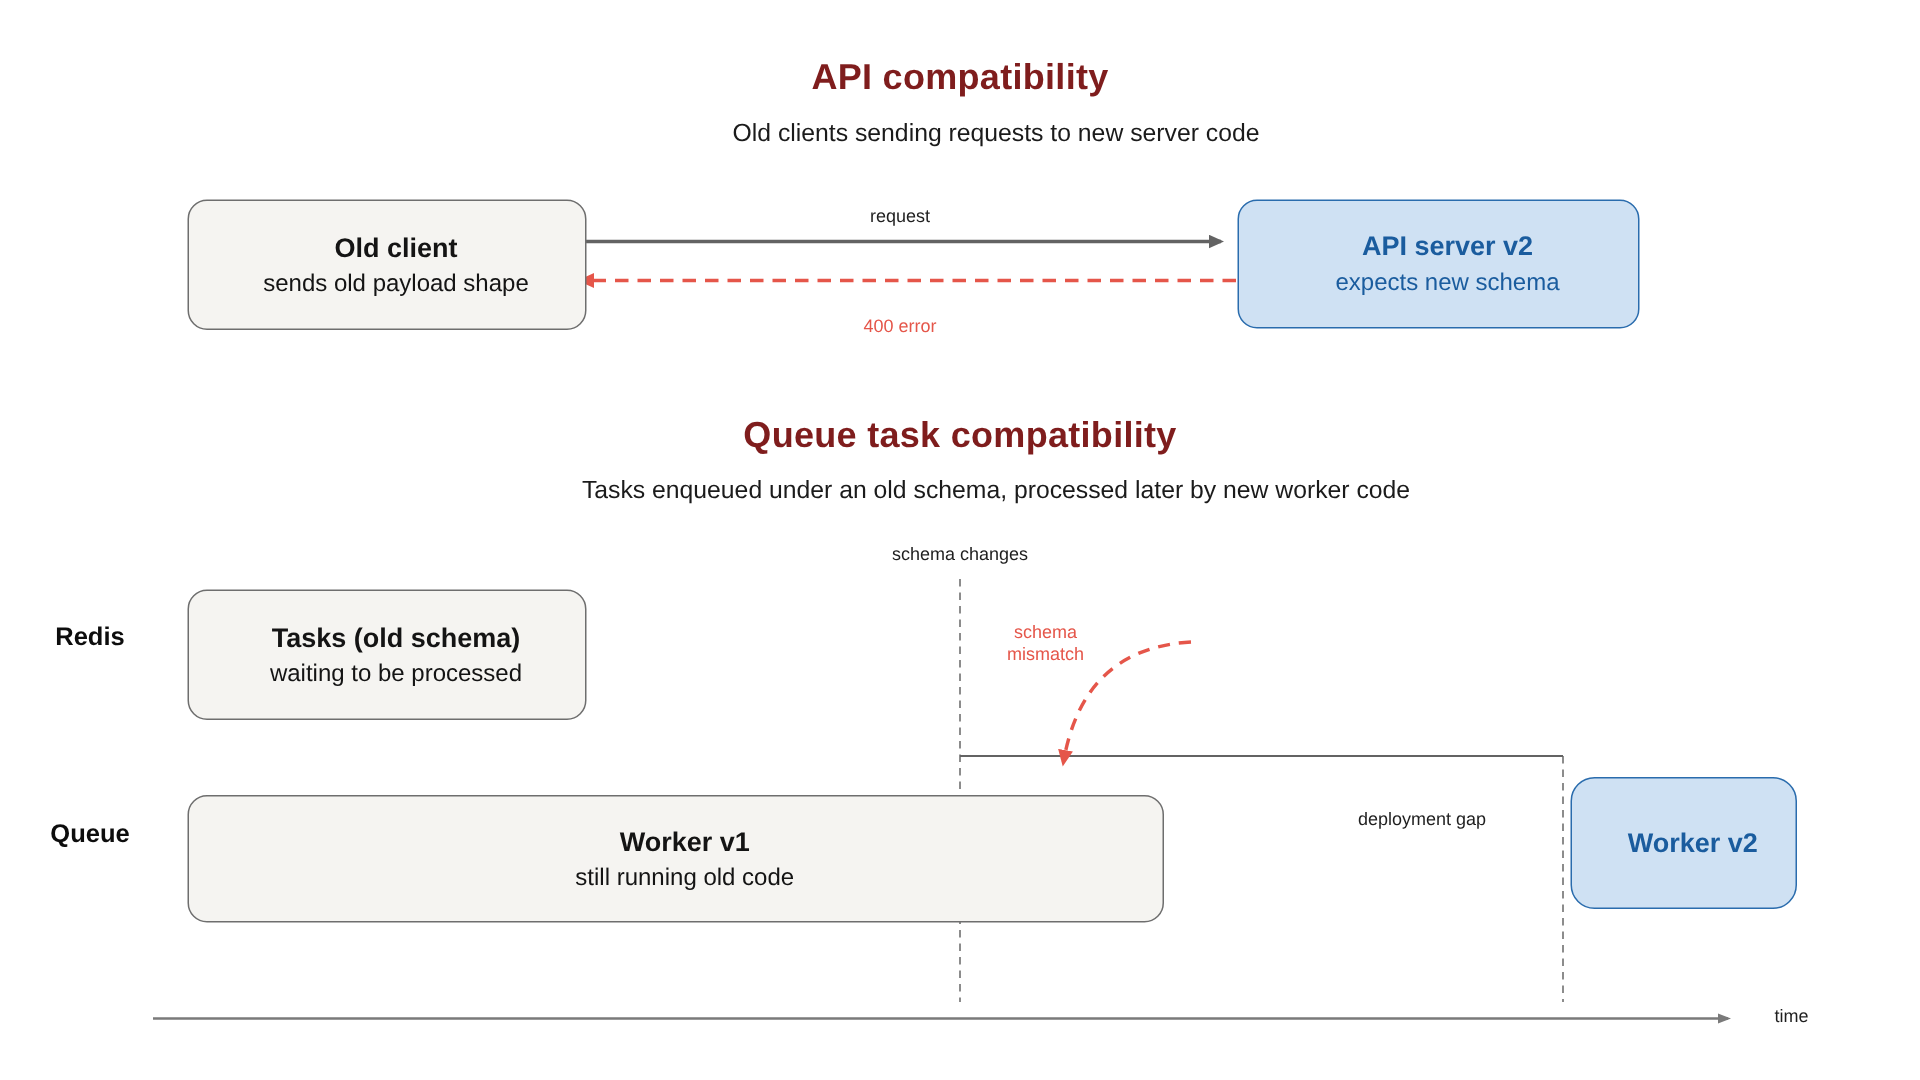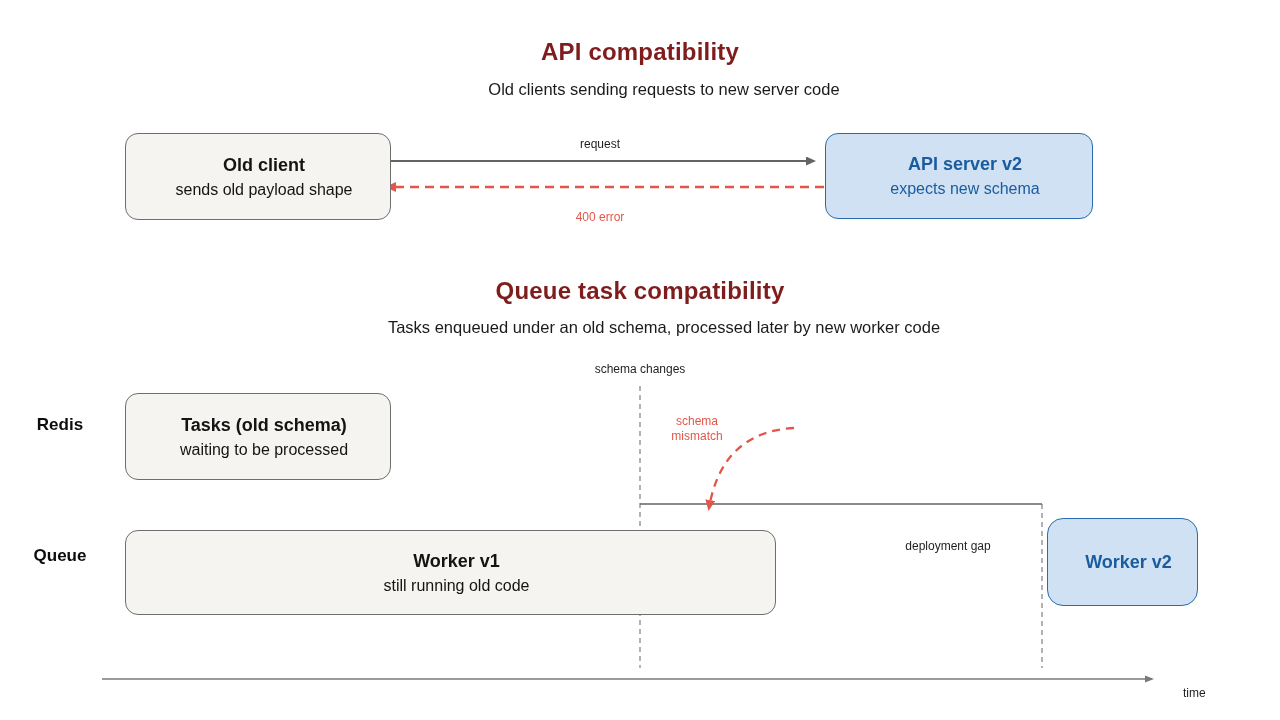--- a/index.html
+++ b/index.html
@@ -43,21 +43,21 @@
   #lbl-sub-1   { top:80px; }
   #lbl-request { left:500px; width:200px; top:137px; }
   #lbl-400     { left:500px; width:200px; top:194px;margin-top:16px; }
   #lbl-title-2 { top:277px; }
   #lbl-sub-2   { top:318px; }
   #lbl-schema-changes { left:540px; width:200px; top:362px; }
   #lbl-redis   { left:10px; top:415px; }
   #lbl-worker  { left:10px; top:546px; }
   #lbl-mismatch { left:655px; width:84px; top:414px; line-height:1.28;text-align:center; }
   #lbl-gap     { left:868px; width:160px; top:511px;margin-top:28px; }
-  #lbl-time    { left:1183px; width:60px; top:686px; text-align:left; }
+  #lbl-time    { left:1183px; width:60px; top:670px; text-align:left; }
 </style>
 </head>
 <body>
 
 <div id="canvas">
 
   <svg class="layer" width="1280" height="720" viewBox="0 0 1280 720">
     <defs>
       <marker id="mGray" markerWidth="11" markerHeight="10" refX="8" refY="4.5" orient="auto" markerUnits="userSpaceOnUse">
         <path d="M0,0 L10,4.5 L0,9 z" style="fill:var(--line-gray)"></path>

